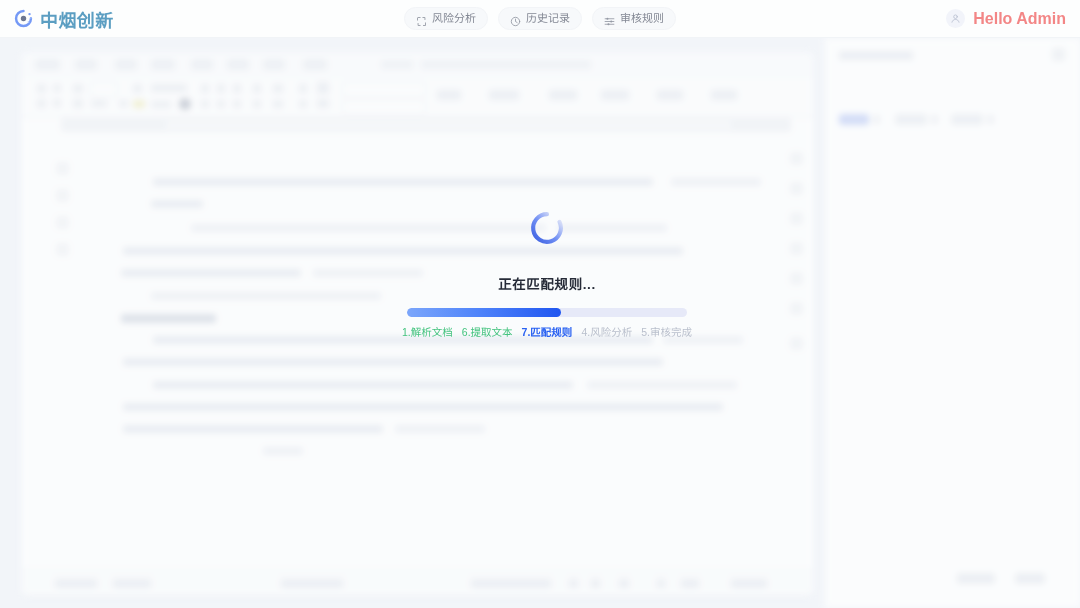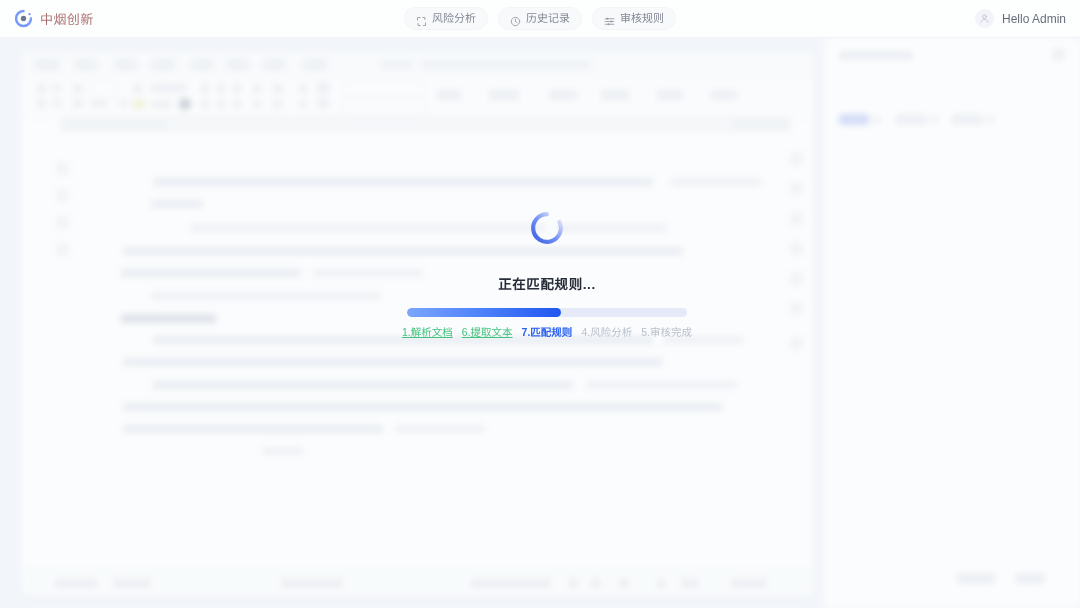--- a/index.html
+++ b/index.html
@@ -44,23 +44,23 @@
     margin-left: 14px;
   }
   .brand-logo {
     width: 19px;
     height: 19px;
     position: relative;
     flex: 0 0 auto;
   }
   .brand-logo svg { display: block; }
   .brand-name {
-    font-size: 13px;
-    font-weight: normal;
-    color: #7f1d1d;
+    font-size: 18px;
+    font-weight: bold;
+    color: #0369a1;
     letter-spacing: .4px;
     white-space: nowrap;
   }
 
   .navgroup {
     position: absolute;
     left: 50%;
     transform: translateX(-50%);
     display: flex;
     align-items: center;
@@ -102,22 +102,23 @@
     width: 19px; height: 19px;
     border-radius: 50%;
     background: #eef0f9;
     display: flex;
     align-items: center;
     justify-content: center;
     color: #98a0bb;
   }
   .avatar svg { width: 11px; height: 11px; display: block; }
   .user-name {
-    font-size: 12px;
-    color: #0f172a;
+    font-size: 16px;
+    color: #ef4444;
+    font-weight: bold;
   }
 
   
   .workspace {
     position: absolute;
     left: 0; top: 38px;
     width: 1080px;
     height: 570px;
     background: #eef1f8;
   }
@@ -356,21 +357,21 @@
     display: flex;
     justify-content: space-between;
     align-items: center;
   }
   .step {
     font-size: 10.5px;
     line-height: 1;
     white-space: nowrap;
     color: #b9bfcc;
   }
-  .step.done  { color: #43c37e; text-decoration: underline; }
+  .step.done  { color: #43c37e; }
   .step.current { color: #2a62f2; font-weight: bold; }
 </style>
 </head>
 <body>
 
 <div class="app">
 
   <div class="topbar">
 
     <div class="brand">

